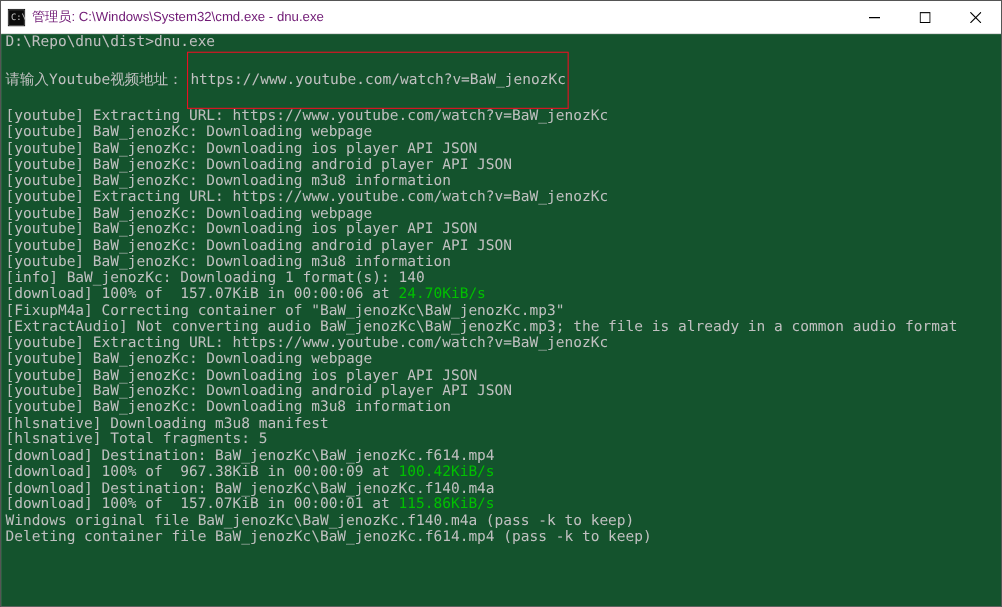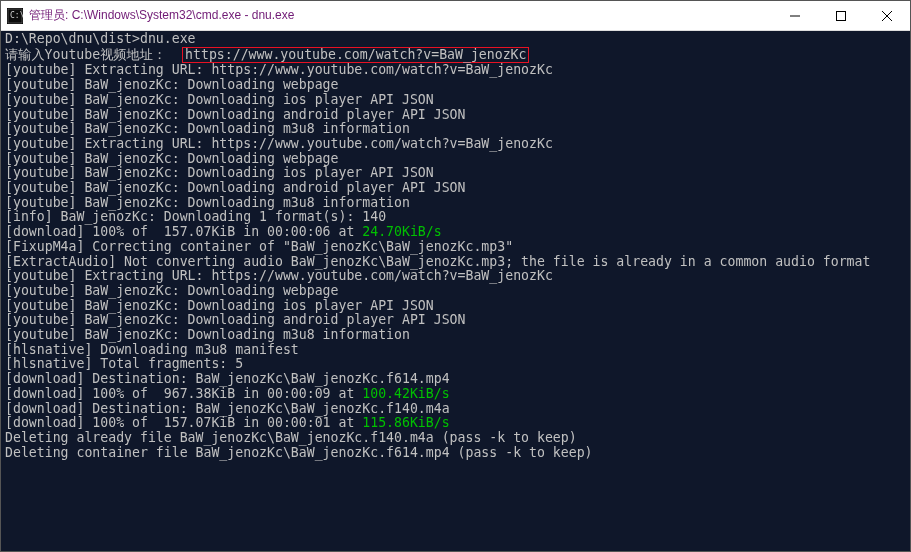--- a/index.html
+++ b/index.html
@@ -52,21 +52,21 @@
     width: 46px;
     height: 100%;
     display: flex;
     align-items: center;
     justify-content: center;
     font-size: 12px;
     color: #000;
   }
   .terminal {
     flex: 1;
-    background: #0f172a;
+    background: #14532d;
     color: #c0c0c0;
     font-family: "NSimSun", "SimSun", "Consolas", monospace;
     font-size: 13.2px;
     line-height: 14.7px;
     padding: 1px 0 0 4px;
     overflow-y: auto;
     position: relative;
   }
   .terminal::-webkit-scrollbar {
     width: 16px;
@@ -77,22 +77,22 @@
   .terminal::-webkit-scrollbar-thumb {
     background: #6b6b6b;
   }
   .line {
     white-space: pre;
     letter-spacing: 0;
   }
   .highlight-box {
     border: 1px solid #e81123;
     display: inline-block;
-    padding: 0 2px;
-    margin-left: 16px;
+    padding: 18px 2px;
+    margin-left: 4px;
   }
   .green { color: #00c000; }
 </style>
 </head>
 <body>
 
 <div class="window">
 
   <div class="titlebar">
     <span class="titlebar-icon">
@@ -144,17 +144,17 @@
     <div class="line">[youtube] BaW_jenozKc: Downloading webpage</div>
     <div class="line">[youtube] BaW_jenozKc: Downloading ios player API JSON</div>
     <div class="line">[youtube] BaW_jenozKc: Downloading android player API JSON</div>
     <div class="line">[youtube] BaW_jenozKc: Downloading m3u8 information</div>
     <div class="line">[hlsnative] Downloading m3u8 manifest</div>
     <div class="line">[hlsnative] Total fragments: 5</div>
     <div class="line">[download] Destination: BaW_jenozKc\BaW_jenozKc.f614.mp4</div>
     <div class="line"><span>[download] 100% of  967.38KiB in 00:00:09 at </span><span class="green">100.42KiB/s</span></div>
     <div class="line">[download] Destination: BaW_jenozKc\BaW_jenozKc.f140.m4a</div>
     <div class="line"><span>[download] 100% of  157.07KiB in 00:00:01 at </span><span class="green">115.86KiB/s</span></div>
-    <div class="line">Deleting already file BaW_jenozKc\BaW_jenozKc.f140.m4a (pass -k to keep)</div>
+    <div class="line">Windows original file BaW_jenozKc\BaW_jenozKc.f140.m4a (pass -k to keep)</div>
     <div class="line">Deleting container file BaW_jenozKc\BaW_jenozKc.f614.mp4 (pass -k to keep)</div>
   </div>
 
 </div>
 
 </body></html>

